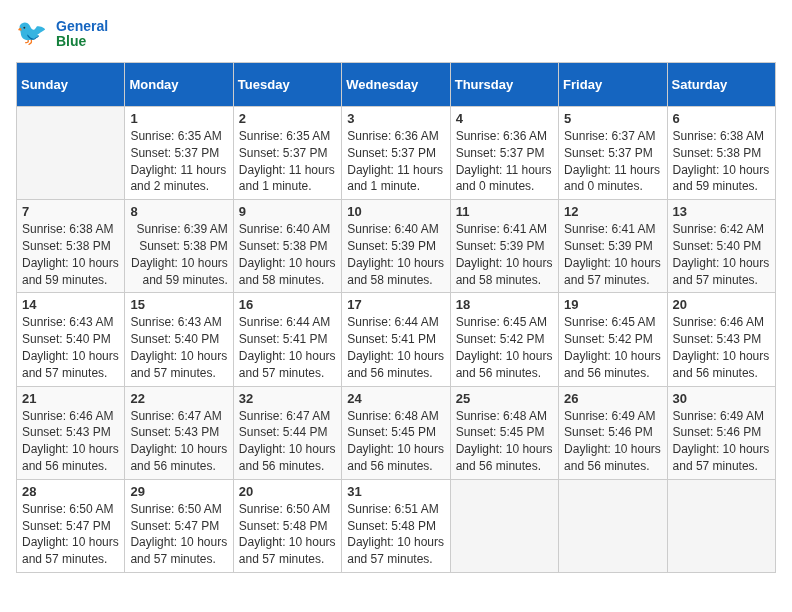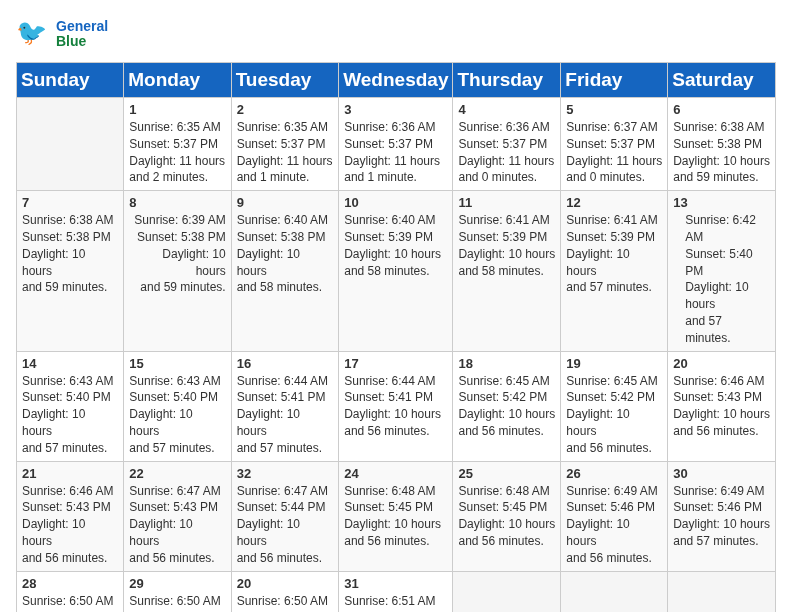--- a/index.html
+++ b/index.html
@@ -47,23 +47,23 @@
       color: #555;
     }
     table {
       width: 100%;
       border-collapse: collapse;
       font-size: 11px;
     }
     thead tr th {
       background-color: #1565c0;
       color: #fff;
-      padding: 6px 4px;
+      padding: 14px 4px;
       text-align: left;
-      font-size: 19px;
+      font-size: 13px;
       font-weight: bold;
       border: 1px solid #ccc;
     }
     tbody tr td {
       border: 1px solid #ccc;
       vertical-align: top;
       padding: 4px 5px;
       min-height: 80px;
       height: 85px;
       width: calc(100% / 7);
@@ -202,21 +202,21 @@
         </td>
         <td>
           <span class="day-num">12</span>
           <div class="day-info" style="white-space: pre-line;">Sunrise: 6:41 AM
 Sunset: 5:39 PM
 Daylight: 10 hours
 and 57 minutes.</div>
         </td>
         <td>
           <span class="day-num">13</span>
-          <div class="day-info" style="white-space: pre-line; margin-left: 12px;">Sunrise: 6:42 AM
+          <div class="day-info" style="white-space: pre-line;">Sunrise: 6:42 AM
 Sunset: 5:40 PM
 Daylight: 10 hours
 and 57 minutes.</div>
         </td>
       </tr>
       <tr>
         <td>
           <span class="day-num">14</span>
           <div class="day-info" style="white-space: pre-line;">Sunrise: 6:43 AM
 Sunset: 5:40 PM

